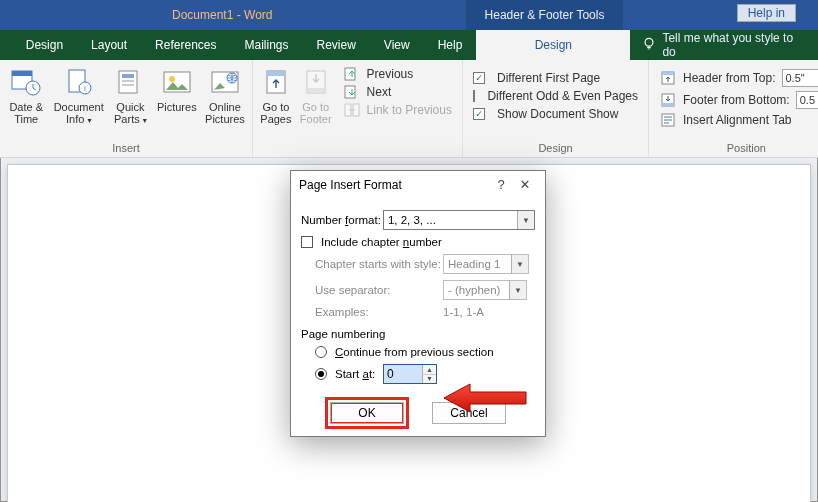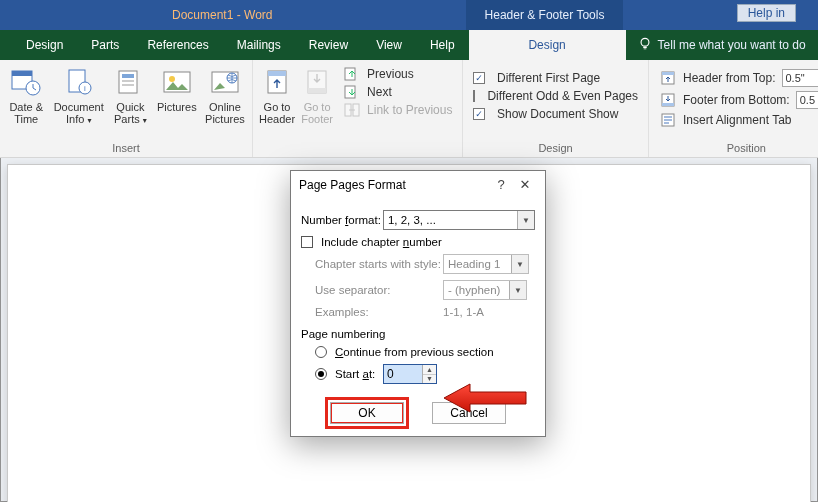--- a/index.html
+++ b/index.html
@@ -231,35 +231,35 @@
 
 <div class="titlebar">
   <div class="doc-title">Document1  -  Word</div>
   <div class="context-tab">Header &amp; Footer Tools</div>
   <div class="signin">Help in</div>
 </div>
 
 <div class="tabstrip">
   <div class="tab" style="width:12px;padding:0"></div>
   <div class="tab">Design</div>
-  <div class="tab">Parts</div>
+  <div class="tab">Layout</div>
   <div class="tab">References</div>
   <div class="tab">Mailings</div>
   <div class="tab">Review</div>
   <div class="tab">View</div>
   <div class="tab">Help</div>
   <div class="tab active" style="width:157px;justify-content:center">Design</div>
   <div class="tellme">
     <span class="lightbulb">
       <svg width="14" height="14" viewBox="0 0 16 16">
           <circle cx="8" cy="6" r="4.5" fill="none" stroke="#fff" stroke-width="1.3"></circle>
           <path d="M6 11 h4 v1.5 h-4 z M6.5 13 h3 v1 h-3 z" fill="#fff"></path>
         </svg>
     </span>
-    <span>Tell me what you want to do</span>
+    <span>Tell me what you style to do</span>
   </div>
 </div>
 
 <div class="ribbon">
 
   <div class="rgroup" style="width:253px">
     <div class="row">
       <div class="bigbtn" style="width:46px">
         <div class="ic">
           <svg width="30" height="28">
@@ -320,21 +320,21 @@
   <div class="rgroup" style="width:210px">
     <div class="row">
       <div class="bigbtn" style="width:46px">
         <div class="ic">
           <svg width="24" height="28">
               <rect x="3" y="3" width="18" height="22" fill="#fff" stroke="#888"></rect>
               <rect x="3" y="3" width="18" height="5" fill="#a9c5ea"></rect>
               <path d="M12 20 v-8 M9 15 l3-3 3 3" stroke="#2b579a" fill="none" stroke-width="1.4"></path>
             </svg>
         </div>
-        <span>Go to Header</span>
+        <span>Go to Pages</span>
       </div>
       <div class="bigbtn disabled" style="width:46px">
         <div class="ic">
           <svg width="24" height="28" opacity=".4">
               <rect x="3" y="3" width="18" height="22" fill="#fff" stroke="#888"></rect>
               <rect x="3" y="20" width="18" height="5" fill="#ccc"></rect>
               <path d="M12 6 v8 M9 11 l3 3 3-3" stroke="#888" fill="none" stroke-width="1.4"></path>
             </svg>
         </div>
         <span>Go to Footer</span>
@@ -427,21 +427,21 @@
     <div class="caption">Position</div>
   </div>
 </div>
 
 <div class="docarea">
   <div class="page"></div>
 </div>
 
 <div class="dialog">
   <div class="dlg-title">
-    <div class="t">Page Pages Format</div>
+    <div class="t">Page Insert Format</div>
     <div class="help">?</div>
     <div class="close">✕</div>
   </div>
   <div class="dlg-body">
     <div class="fieldrow">
       <span>Number <span class="u">f</span>ormat:</span>
       <div class="combo" style="flex:1">
         <span>1, 2, 3, ...</span>
         <div class="dd">▼</div>
       </div>

